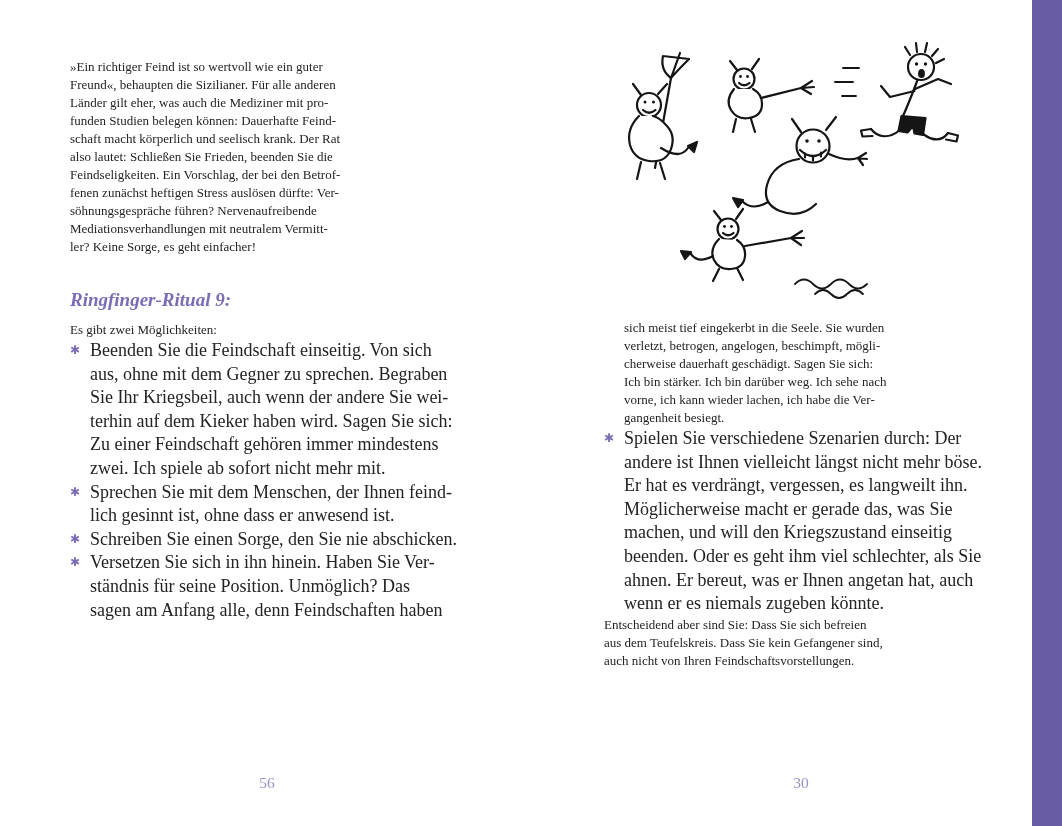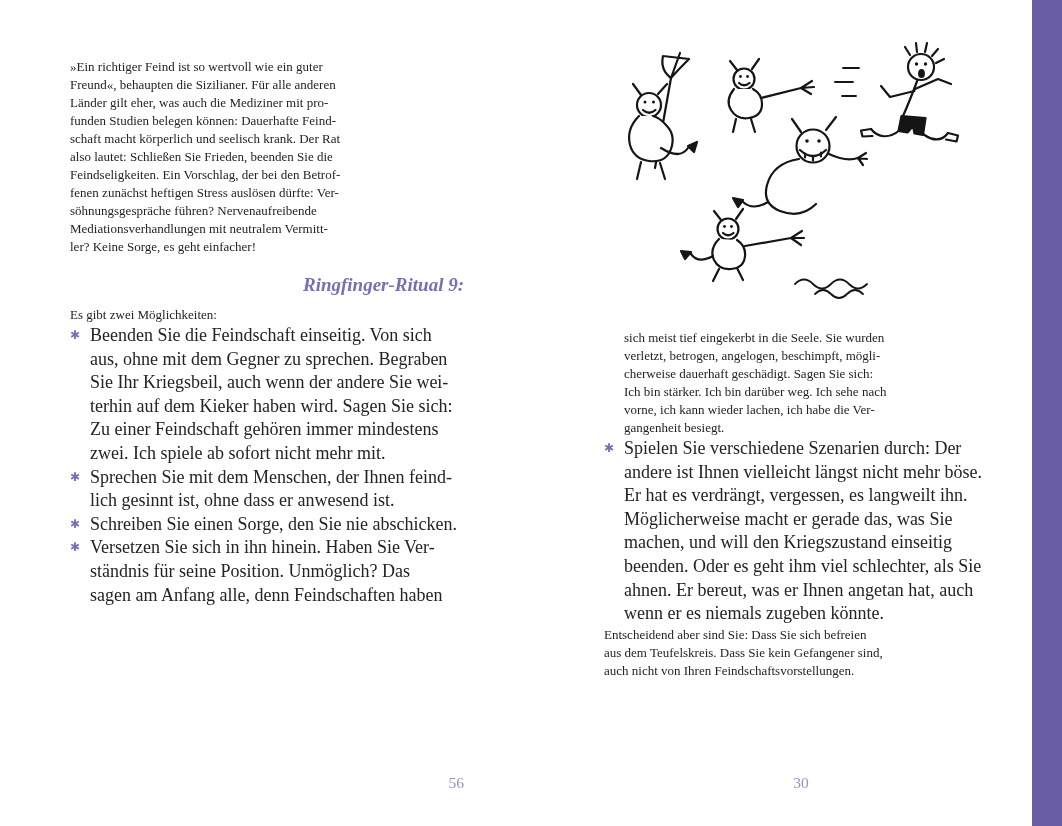--- a/index.html
+++ b/index.html
@@ -20,46 +20,45 @@
     font-family:"Liberation Sans", sans-serif;
     font-weight:400; font-size:33px; line-height:36px; letter-spacing:.5px;
     color:var(--accent, #7b6cb5);
     transform:scaleX(.6); transform-origin:0 50%;
     white-space:nowrap;
   }
   .body-text { font-size:13px; line-height:18px; }
   .ritual-heading {
     font-size:19px; line-height:24px; font-style:italic; font-weight:700;
     color:var(--accent, #7b6cb5);
-    margin:17px 0 9px 0;
-    text-align:right;
+    margin:32px 0 9px 0;
   }
   .bullet-list { }
   .bullet-item { display:flex; align-items:flex-start; }
   .bullet-glyph {
     flex:0 0 20px;
     font-family:"DejaVu Sans", sans-serif;
     font-size:12px; line-height:23.6px;
     color:var(--accent, #7b6cb5);
   }
   .bullet-text { flex:1; font-size:18px; line-height:23.6px; }
 
   
   .illustration-wrap { position:absolute; left:585px; top:38px; width:395px; height:272px; }
   .illustration-wrap svg { display:block; }
-  .page-right { position:absolute; left:604px; top:319px; width:394px;margin-top:10px; }
+  .page-right { position:absolute; left:604px; top:319px; width:394px; }
   .continuation { padding-left:20px; }
 
   
   .pagenum {
     position:absolute; top:773px; width:394px; text-align:center;
     font-size:15.5px; line-height:20px;
     color:var(--page-number, #9a8fc4);
   }
-  .pagenum-left  { left:70px;text-align:right; }
+  .pagenum-left  { left:70px; }
   .pagenum-right { left:604px; }
   .edge-bar {
     position:absolute; right:0; top:0; width:30px; height:826px;
     background:var(--edge-bar, #695ca7);
   }
 </style>
 </head>
 <body>
 
 <div class="spread">

